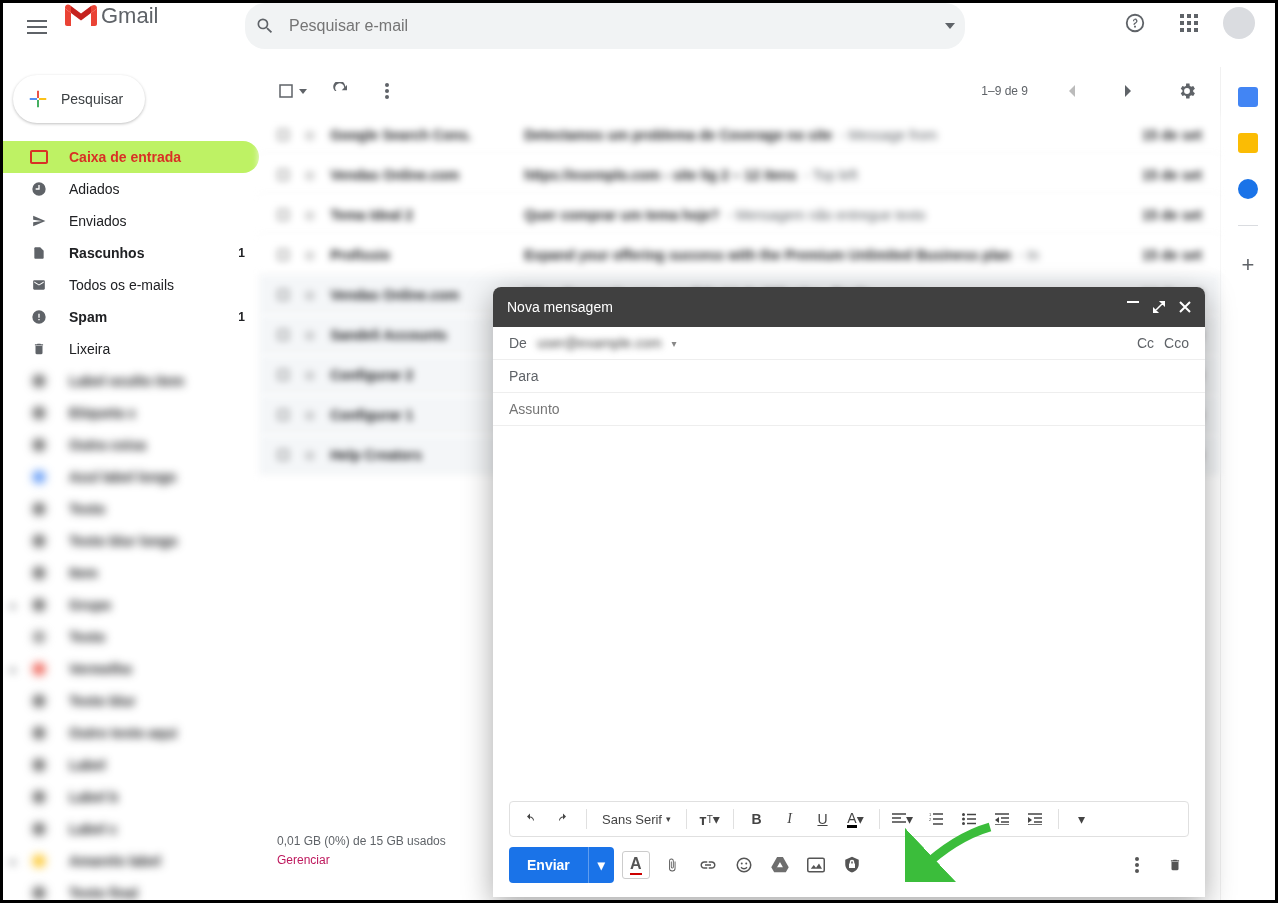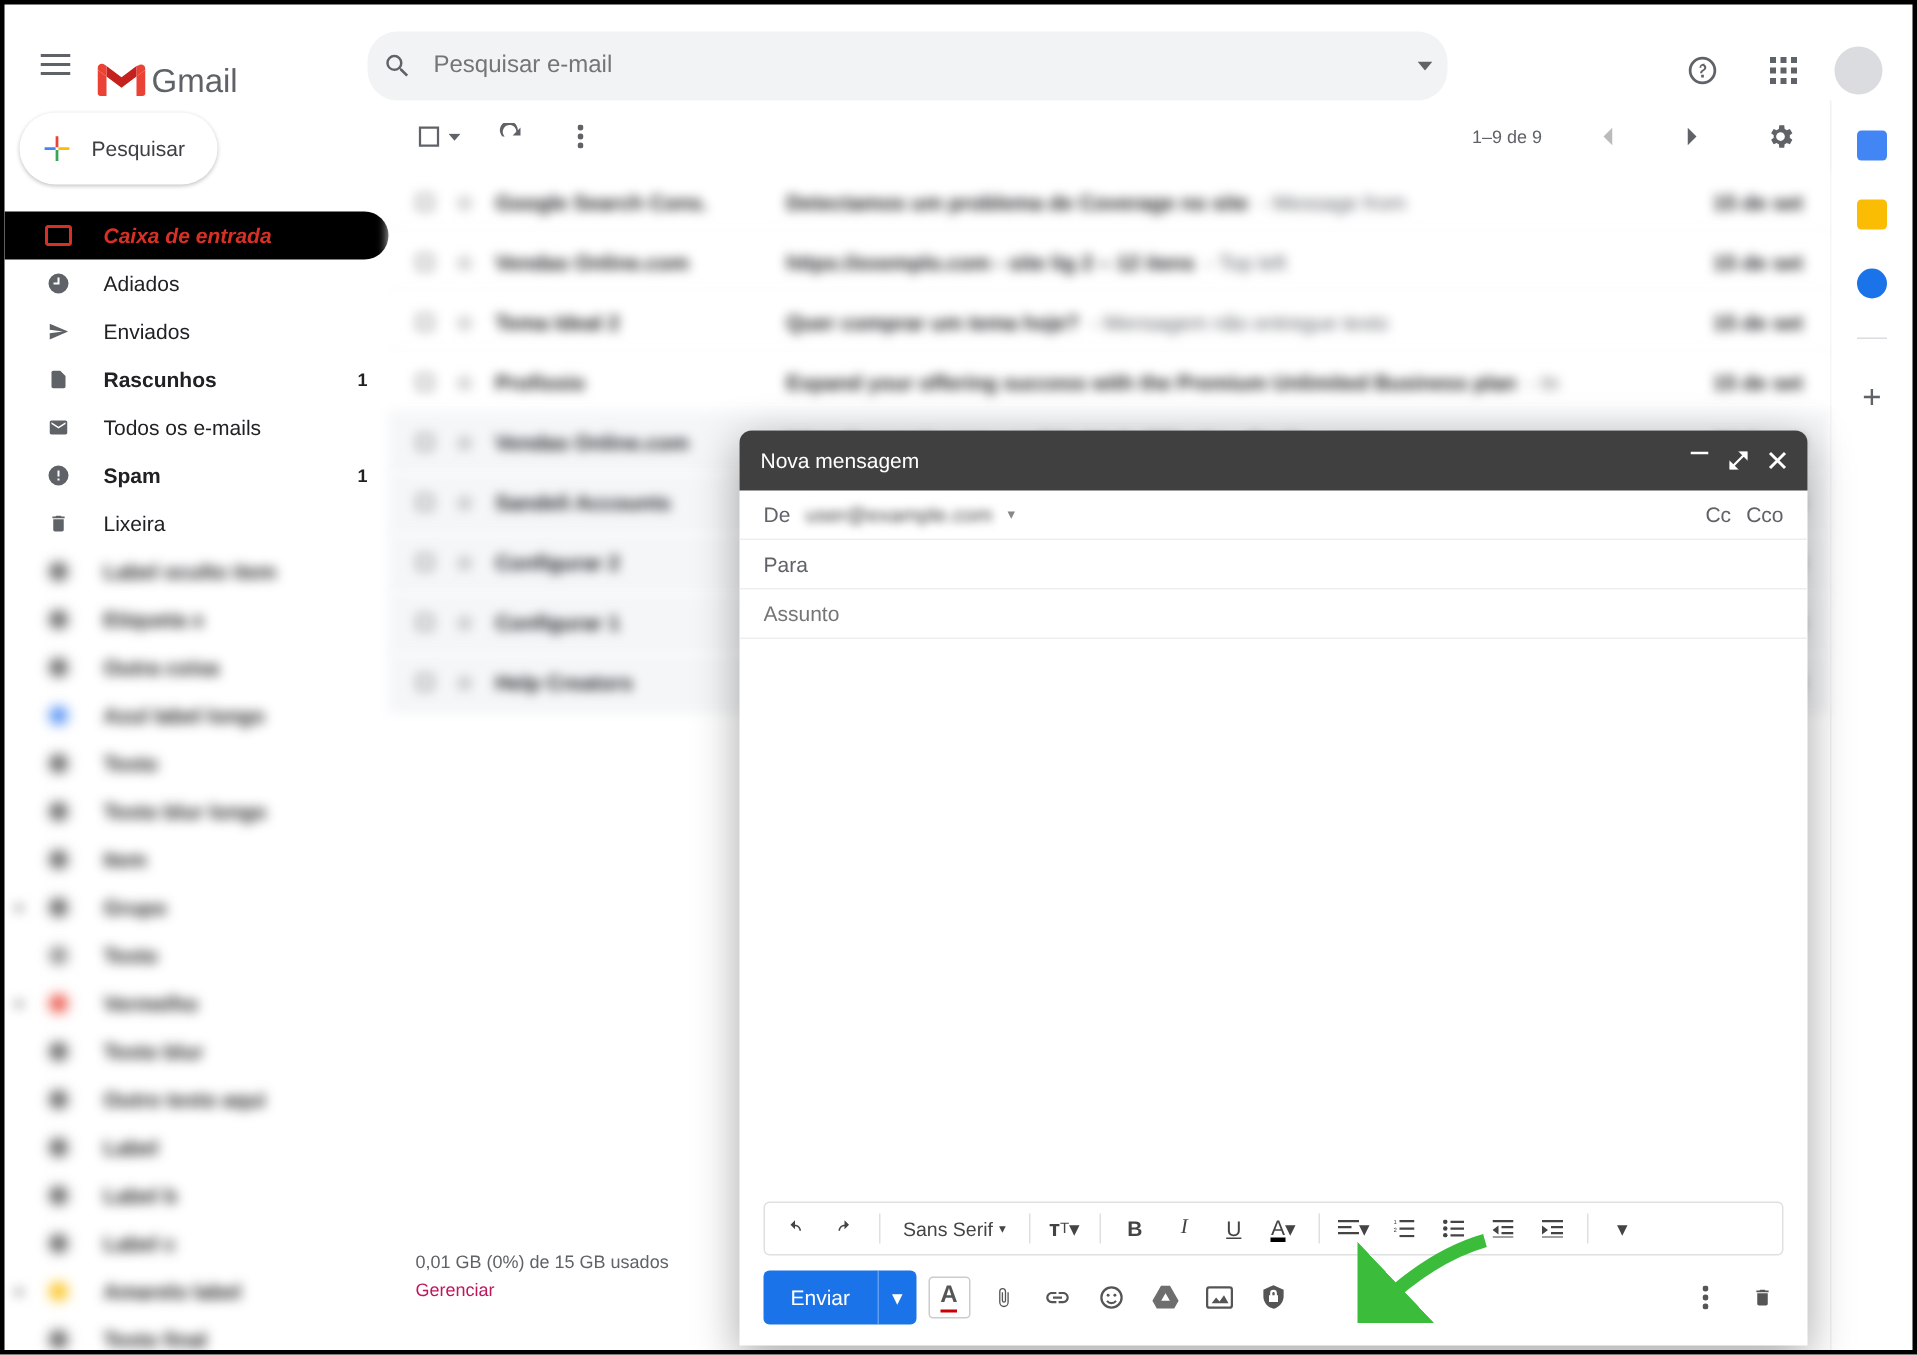--- a/index.html
+++ b/index.html
@@ -1,36 +1,36 @@
 <!DOCTYPE html>
 <html><head>
 <meta charset="utf-8">
 <style>
 * { margin: 0; padding: 0; box-sizing: border-box; font-family: 'Product Sans', Arial, sans-serif; -webkit-font-smoothing: antialiased; }
 body { background: #fff; width: 1278px; height: 903px; overflow: hidden; position: relative; border: 3px solid #000; }
 
 
-.header { display: flex; align-items: flex-end; height: 64px; padding: 0 10px; }
+.header { display: flex; align-items: flex-start; height: 64px; padding: 0 10px; }
 .menu-btn { width: 48px; height: 48px; display:flex; align-items:center; justify-content:center; border-radius:50%; cursor:pointer; }
 .logo-box { display:flex; align-items:center; gap:4px; margin-left:4px; min-width:170px;}
 .logo-txt { font-size:22px; color:#5f6368; font-family:Arial; }
 .search-bar { flex: 0 0 720px; height:46px; background:#f1f3f4; border-radius:20px; display:flex; align-items:center; padding:0 10px; margin-left:10px; position:relative;}
 .search-bar input { border:none; background:transparent; font-size:16px; flex:1; outline:none; padding-left:14px; color:#5f6368;}
 .header-right { margin-left:auto; display:flex; align-items:center; gap:14px; padding-right:10px;}
 .icon-btn { width:40px; height:40px; display:flex; align-items:center; justify-content:center; border-radius:50%; cursor:pointer; color:#5f6368;}
 .avatar { width:32px; height:32px; border-radius:50%; background:#dadce0; }
 
 
 .body-row { display:flex; height: calc(100% - 64px); }
 .sidebar { width:256px; padding-top:8px; position:relative;}
 .compose-btn { display:inline-flex; align-items:center; gap:12px; height:48px; padding:0 22px 0 14px; border-radius:24px; box-shadow:0 1px 3px rgba(0,0,0,.25); margin-left:10px; font-size:14px; color:#3c4043; background:#fff; cursor:pointer;}
 .compose-plus { width:22px; height:22px; }
 .folders { margin-top:18px; }
 .folder { display:flex; align-items:center; height:32px; padding:0 14px 0 26px; border-radius:0 16px 16px 0; font-size:14px; color:#202124; cursor:pointer; gap:20px; }
-.folder.active { background:#000000; color:#d93025; font-weight:600;font-style:italic;}
+.folder.active { background:#bef264; color:#d93025; font-weight:600;}
 .folder.active .f-icon { color:#d93025; }
 .folder.bold { font-weight:700; }
 .f-icon { width:20px; display:flex; justify-content:center; color:#5f6368;}
 .f-count { margin-left:auto; font-size:12px; font-weight:700; }
 .folder-blur { filter:blur(4px); font-weight:600; pointer-events:none;}
 .folder-blur .f-icon { filter:blur(2px); }
 .dot { width:12px; height:12px; border-radius:50%; }
 .tri { color:#5f6368; font-size:10px; position:absolute; left:8px; }
 
 .main { flex:1; display:flex; flex-direction:column; border-right:1px solid #f1f1f1; }
@@ -57,21 +57,21 @@
 .compose-head .controls { margin-left:auto; display:flex; gap:14px; }
 .compose-head .controls span { cursor:pointer; font-size:13px; display:inline-flex;}
 .compose-field { padding:8px 16px; font-size:14px; color:#5f6368; display:flex; align-items:center; border-bottom:1px solid #eee; gap:10px; position:relative;}
 .blur-from { filter:blur(3px); color:#444;}
 .compose-body { flex:1; }
 .fmt-bar { height:36px; border:1px solid #e0e0e0; border-radius:4px; margin:0 16px 10px 16px; display:flex; align-items:center; padding:0 8px; gap:9px; color:#444;}
 .fmt-bar .sep { width:1px; height:20px; background:#e0e0e0; margin:0 2px;}
 .fmt-bar .itm { width:24px; height:24px; display:flex; align-items:center; justify-content:center; font-size:14px; cursor:pointer;}
 .ff { font-size:13px; padding:0 4px; display:flex; align-items:center; gap:4px;}
 .send-row { display:flex; align-items:center; padding:0 16px 14px 16px; gap:8px;}
-.send-btn { background:#1a73e8; color:#fff; border-radius:4px; height:36px; display:flex; align-items:center; font-size:14px; font-weight:400; cursor:pointer; overflow:hidden;}
+.send-btn { background:#1a73e8; color:#fff; border-radius:4px; height:36px; display:flex; align-items:center; font-size:14px; font-weight:700; cursor:pointer; overflow:hidden;}
 .send-btn .lbl { padding:0 18px;}
 .send-btn .drop { border-left:1px solid rgba(255,255,255,.3); width:26px; height:100%; display:flex; align-items:center; justify-content:center;}
 .send-ico { width:28px; height:28px; display:flex; align-items:center; justify-content:center; cursor:pointer; color:#555;}
 .send-ico.box { border:1px solid #ccc; border-radius:3px;}
 .send-row .right { margin-left:auto; display:flex; gap:10px;}
 
 .arrow-annot { position:absolute; bottom:18px; right:280px; pointer-events:none; }
 
 svg { display:block; }
 input { font-family:inherit; }

